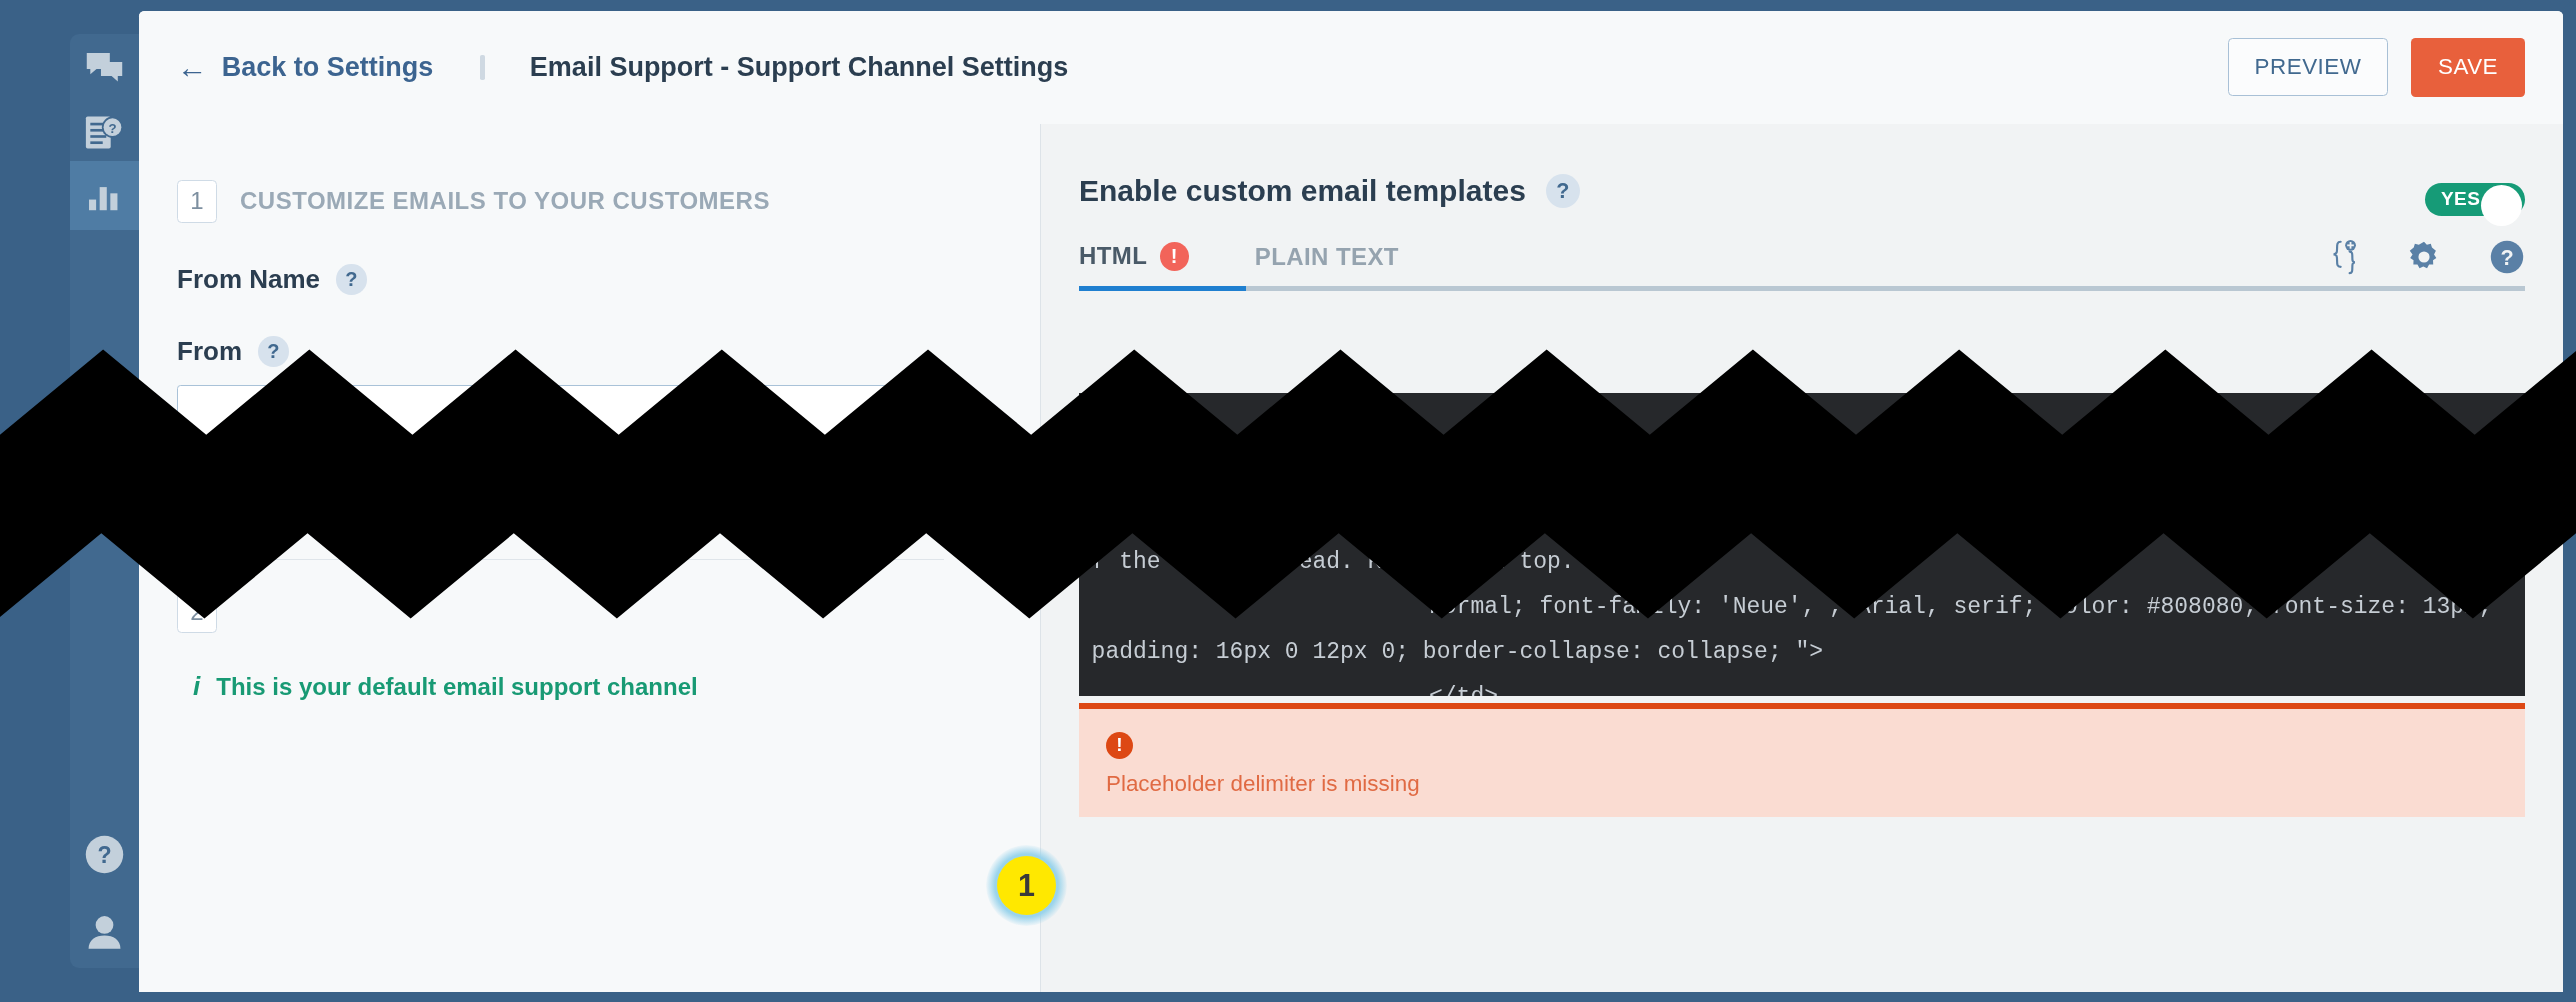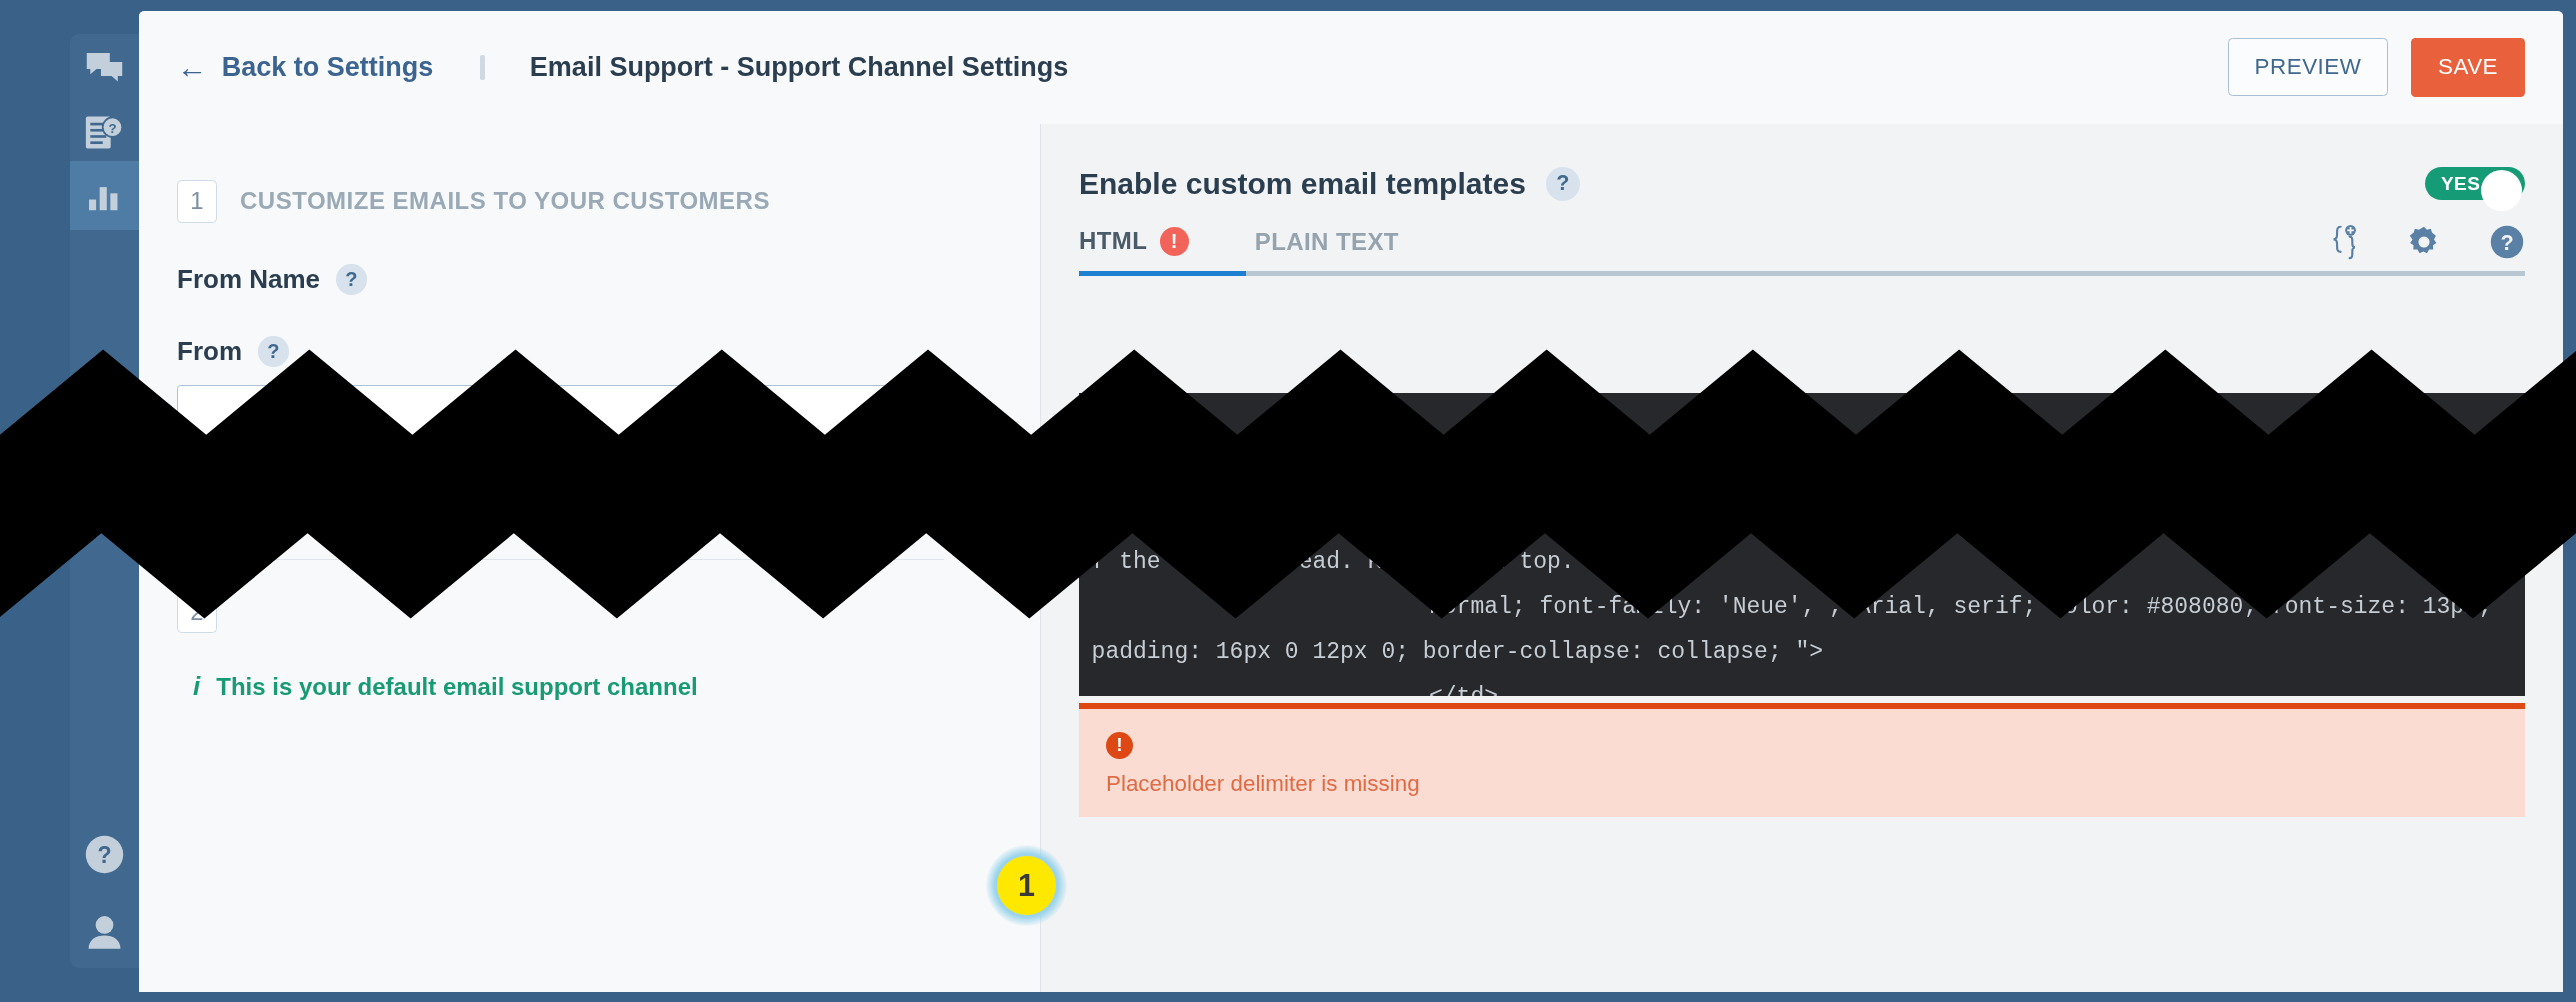--- a/index.html
+++ b/index.html
@@ -105,21 +105,21 @@
     color:#189a74;font-size:24px;font-weight:bold;
   }
   .info-i{font-style:italic;font-size:26px;font-weight:bold;}
 
   
   .rp-head{display:flex;align-items:center;margin:43px 38px 0 38px;}
   .rp-title{color:#2b3e50;font-size:30px;font-weight:bold;}
   .rp-head .qbubble{margin-left:20px;width:34px;height:34px;font-size:21.5px;}
   .toggle{
     margin-left:auto;width:100px;height:33px;border-radius:23px;background:#169b77;
-    position:relative;cursor:pointer;display:flex;align-items:center;
+    position:relative;cursor:pointer;display:flex;align-items:center;margin-top:16px;
   }
   .toggle .tlabel{color:#fff;font-size:19px;font-weight:bold;margin-left:16px;letter-spacing:0.4px;}
   .toggle .knob{
     position:absolute;right:2.7px;top:2.7px;width:41px;height:41px;border-radius:50%;background:#fff;
   }
 
   .tabs{margin:23px 38px 0 38px;display:flex;align-items:flex-end;position:relative;}
   .tab{
     display:flex;align-items:center;gap:12.6px;padding-bottom:20px;cursor:pointer;
     font-size:24px;font-weight:bold;letter-spacing:0.4px;

